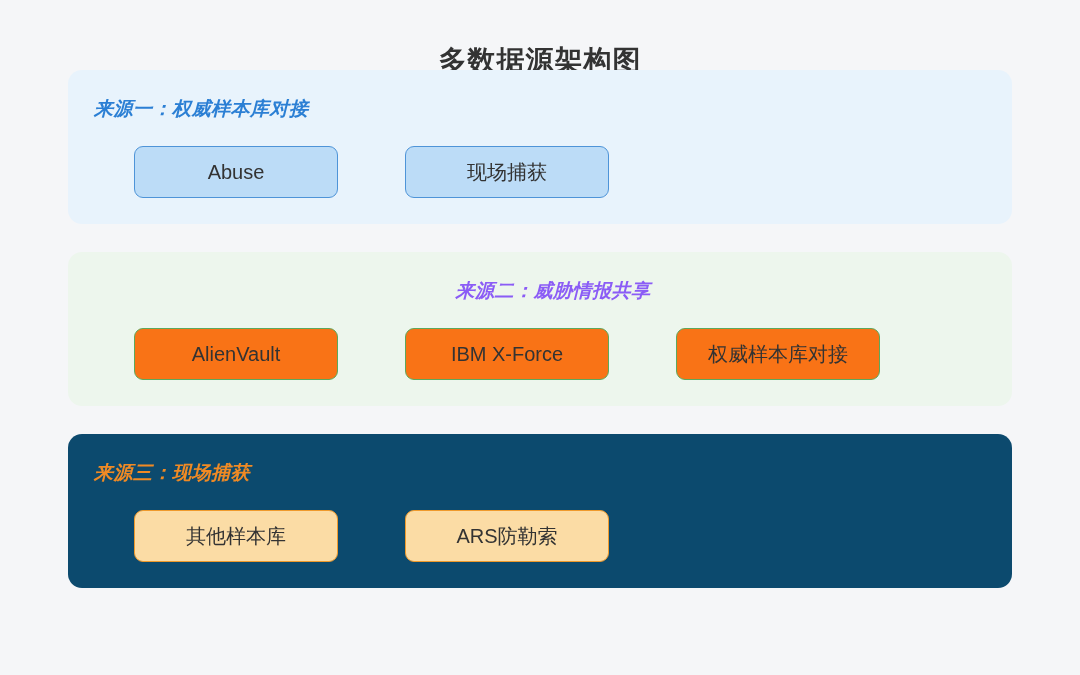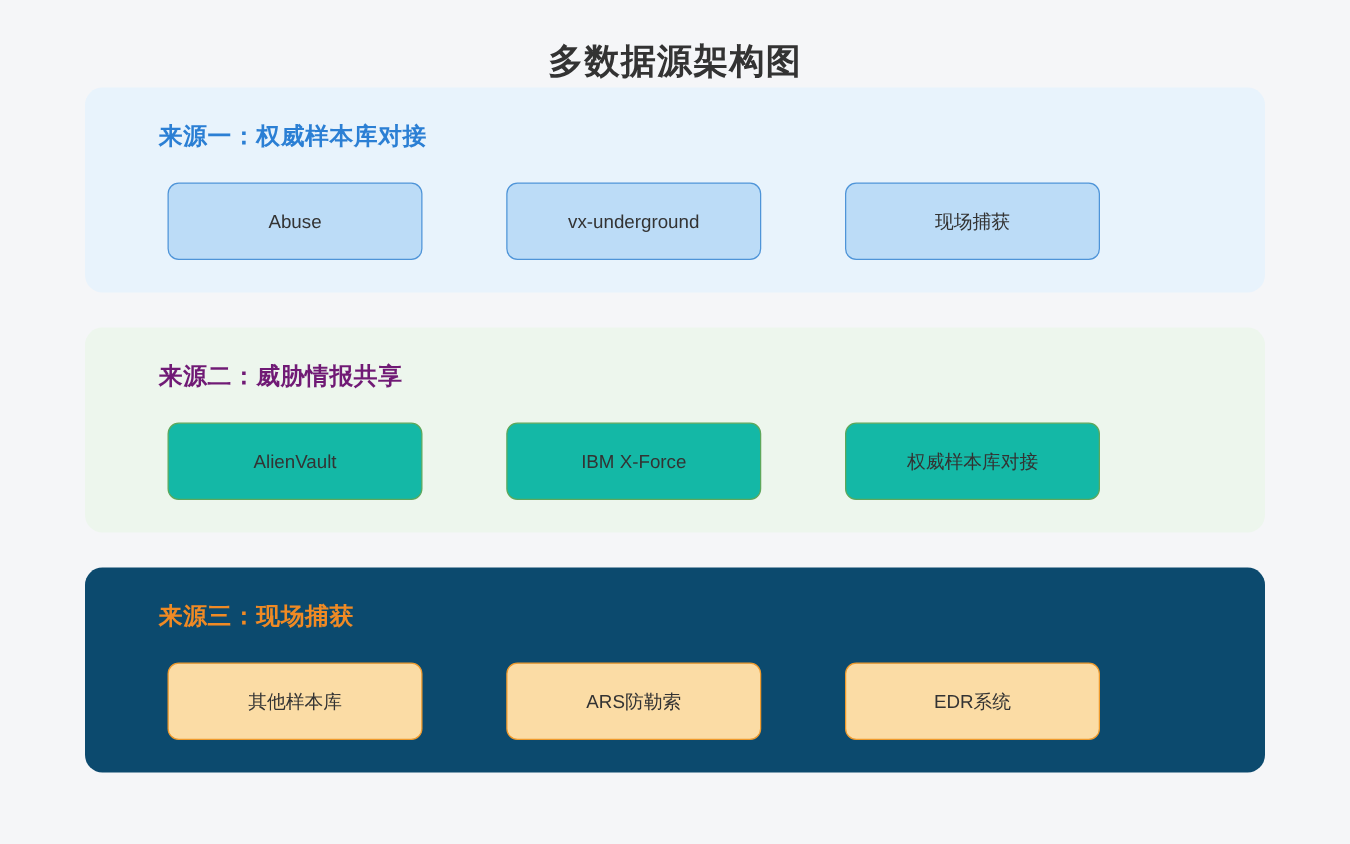--- a/index.html
+++ b/index.html
@@ -12,21 +12,21 @@
   body {
     background: #f5f6f8;
     font-family: "Liberation Sans", "DejaVu Sans", sans-serif;
     overflow: hidden;
   }
 
   .canvas {
     position: relative;
     width: 1080px;
     height: 675px;
-    padding: 4px;
+    padding: 16px;
   }
 
   .page-title {
     text-align: center;
     font-size: 28px;
     font-weight: bold;
     color: #333333;
     letter-spacing: 1px;
     padding-top: 22px;
     padding-bottom: 0;
@@ -48,55 +48,56 @@
     position: relative;
   }
 
   .panel-blue   { background: #e8f3fc; }
   .panel-green  { background: #edf6ed; }
   .panel-orange { background: #0c4a6e; }
 
   .panel-title {
     font-size: 19px;
     font-weight: bold;
-    margin-left: 59px;
+    margin-left: 26px;
     margin-bottom: 24px;
     letter-spacing: 0.5px;
+    font-style: italic;
   }
 
   .title-blue   { color: #2b7fd4; }
-  .title-green  { color: #701a75; }
+  .title-green  { color: #8b5cf6; text-align: center; }
   .title-orange { color: #f08a24; }
 
   .node-row {
     display: flex;
     margin-left: 66px;
     gap: 67px;
   }
 
   .node {
     width: 204px;
-    height: 62px;
+    height: 52px;
     border-radius: 9px;
     border: 1.6px solid #888;
     display: flex;
     align-items: center;
     justify-content: center;
-    font-size: 15px;
+    font-size: 20px;
     color: #333333;
     text-align: center;
   }
 
   .node-blue {
     background: #bcdcf7;
     border-color: #4e94d8;
   }
 
   .node-green {
-    background: #14b8a6;
+    background: #f97316;
     border-color: #5da85c;
   }
 
   .node-orange {
     background: #fbdca5;
     border-color: #ef9a2c;
   }
 </style>
 </head>
 <body>
@@ -104,37 +105,35 @@
 <div class="canvas">
 
   <div class="page-title">多数据源架构图</div>
 
   <div class="panels">
 
     <div class="panel panel-blue">
       <div class="panel-title title-blue">来源一：权威样本库对接</div>
       <div class="node-row">
         <div class="node node-blue">Abuse</div>
-        <div class="node node-blue">vx-underground</div>
         <div class="node node-blue">现场捕获</div>
       </div>
     </div>
 
     <div class="panel panel-green">
       <div class="panel-title title-green">来源二：威胁情报共享</div>
       <div class="node-row">
         <div class="node node-green">AlienVault</div>
         <div class="node node-green">IBM X-Force</div>
         <div class="node node-green">权威样本库对接</div>
       </div>
     </div>
 
     <div class="panel panel-orange">
       <div class="panel-title title-orange">来源三：现场捕获</div>
       <div class="node-row">
         <div class="node node-orange">其他样本库</div>
         <div class="node node-orange">ARS防勒索</div>
-        <div class="node node-orange">EDR系统</div>
       </div>
     </div>
 
   </div>
 </div>
 
 </body></html>

